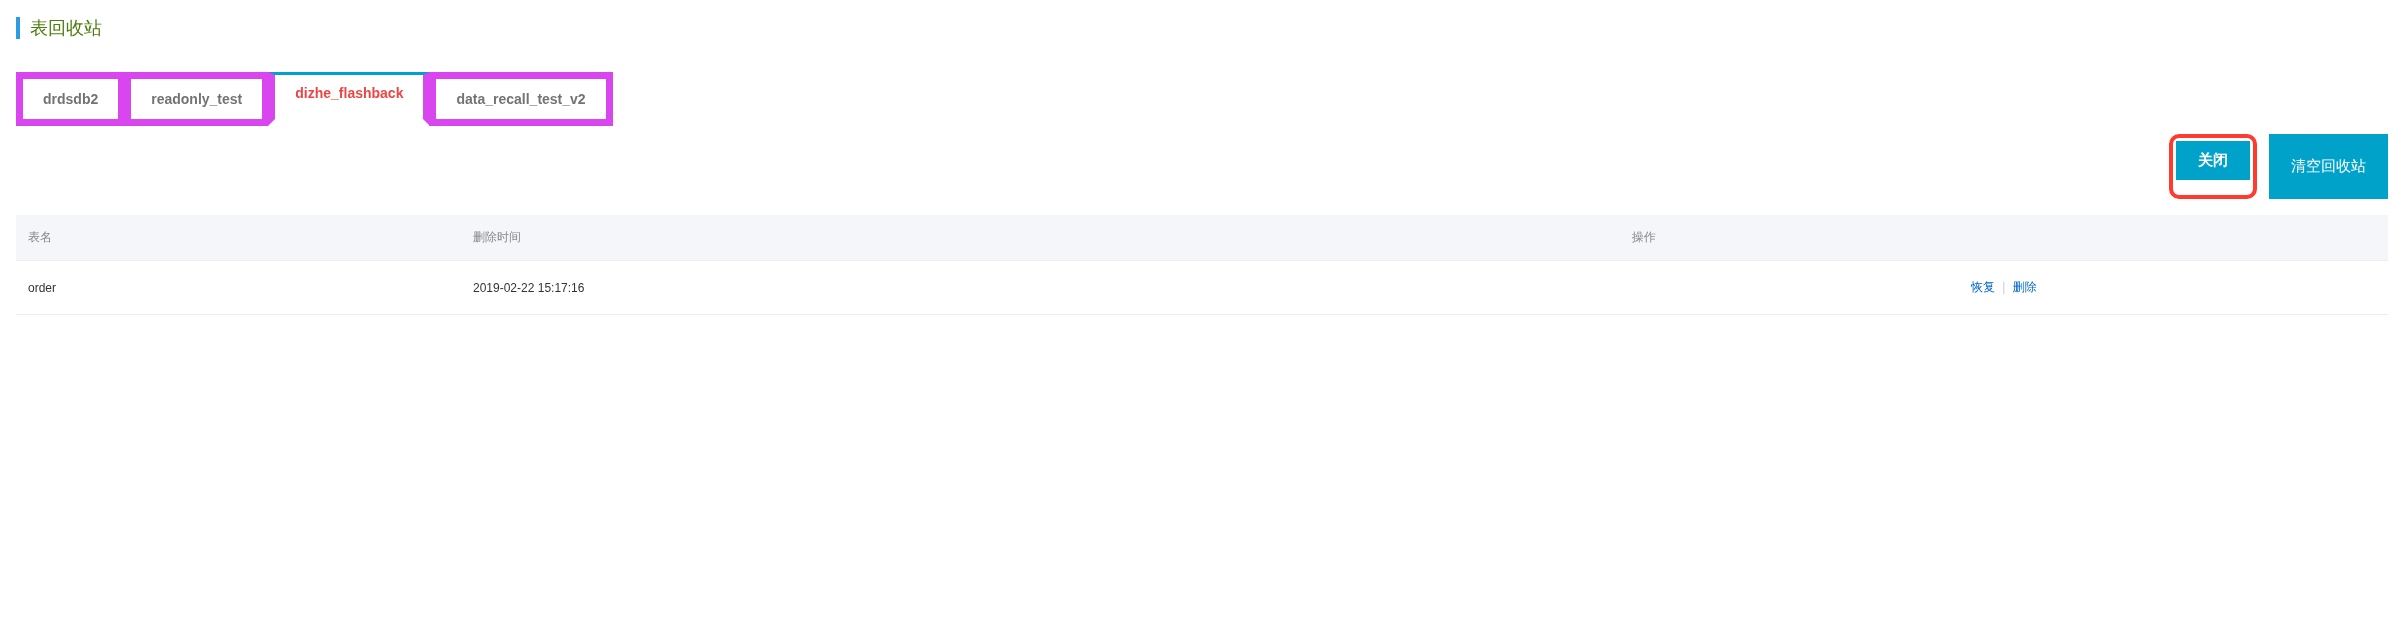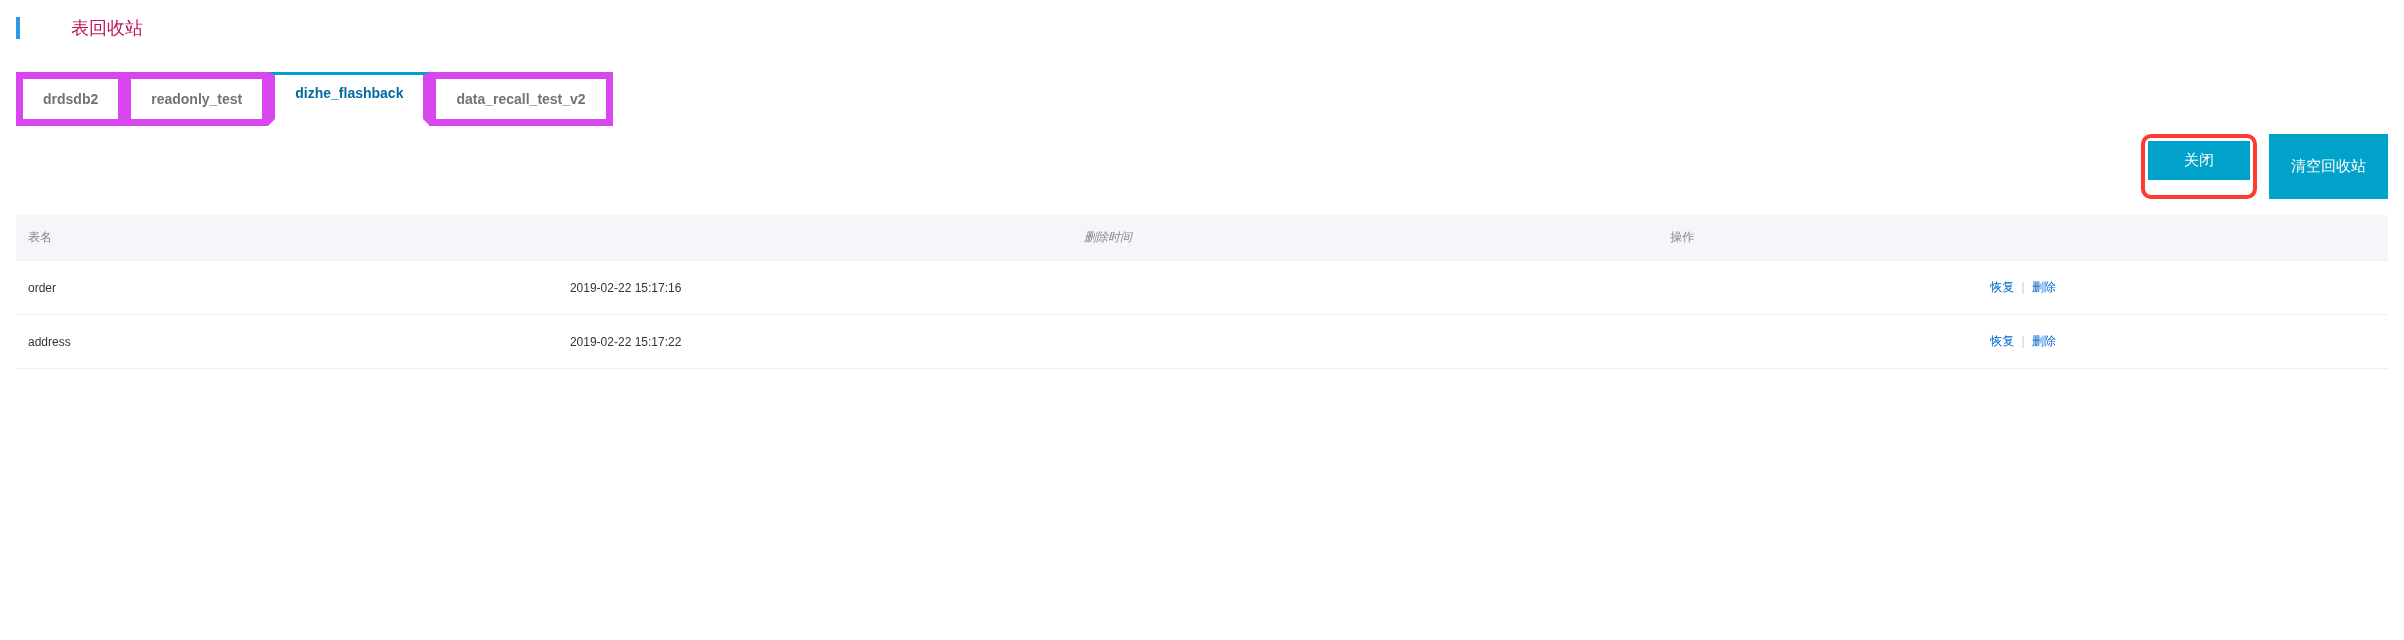--- a/index.html
+++ b/index.html
@@ -23,43 +23,42 @@
     }
     .title-indicator {
       width: 4px;
       height: 22px;
       background: #2b9be3;
       margin-right: 10px;
     }
     .page-title {
       font-size: 18px;
       font-weight: 400;
-      color: #be185d;
-      margin-left: 41px;
+      color: #4d7c0f;
     }
     .tabs {
       display: flex;
       border-bottom: none;
       margin-bottom: 8px;
     }
     .tab {
       padding: 12px 20px;
       border: 7px solid #d946ef;
       background: #fff;
       color: #737373;
       cursor: pointer;
       font-size: 14px;
       margin-right: -1px;
       position: relative;
       font-weight: bold;
     }
     .tab.active {
       border-top: 3px solid #00a2ca;
       border-bottom-color: #fff;
-      color: #0369a1;
+      color: #ef4444;
       font-weight: 600;
       padding-top: 10px;
     }
     .action-bar {
       display: flex;
       justify-content: flex-end;
       gap: 12px;
       margin-bottom: 16px;
       padding-right: 0;
     }
@@ -71,38 +70,38 @@
       cursor: pointer;
       font-size: 15px;
     }
     .btn-highlight-wrap {
       border: 4px solid #ff3b30;
       border-radius: 10px;
       padding: 3px;
       display: inline-block;
     }
     .btn-highlight-wrap .btn {
-      padding: 10px 36px;
+      padding: 10px 22px;
+      font-weight: bold;
     }
     .table {
       width: 100%;
       border-collapse: collapse;
     }
     .table thead th {
       background: #f5f6fa;
       color: #888;
       font-weight: 400;
       text-align: left;
       padding: 14px 12px;
       border-bottom: 1px solid #eee;
       font-size: 12px;
     }
     .table thead th.col-time {
-      text-align: center;
-      font-style: italic;
+      text-align: left;
     }
     .table thead th.col-ops {
     }
     .table tbody td {
       padding: 18px 12px;
       border-bottom: 1px solid #eee;
       color: #333;
       font-size: 12px;
     }
     .table tbody td.col-time {
@@ -155,24 +154,15 @@
     <tbody>
       <tr>
         <td>order</td>
         <td class="col-time">2019-02-22 15:17:16</td>
         <td class="col-ops">
           <a class="link">恢复</a>
           <span class="sep">|</span>
           <a class="link">删除</a>
         </td>
       </tr>
-      <tr>
-        <td>address</td>
-        <td class="col-time">2019-02-22 15:17:22</td>
-        <td class="col-ops">
-          <a class="link">恢复</a>
-          <span class="sep">|</span>
-          <a class="link">删除</a>
-        </td>
-      </tr>
     </tbody>
   </table>
 </div>
 
 </body></html>

